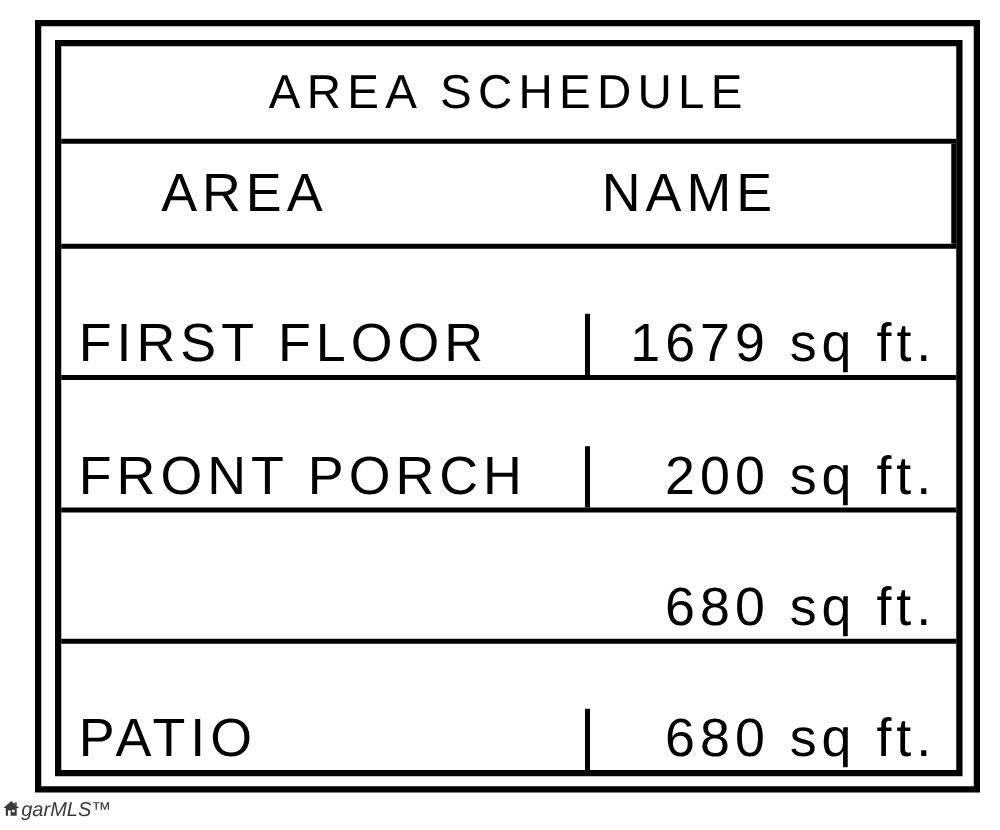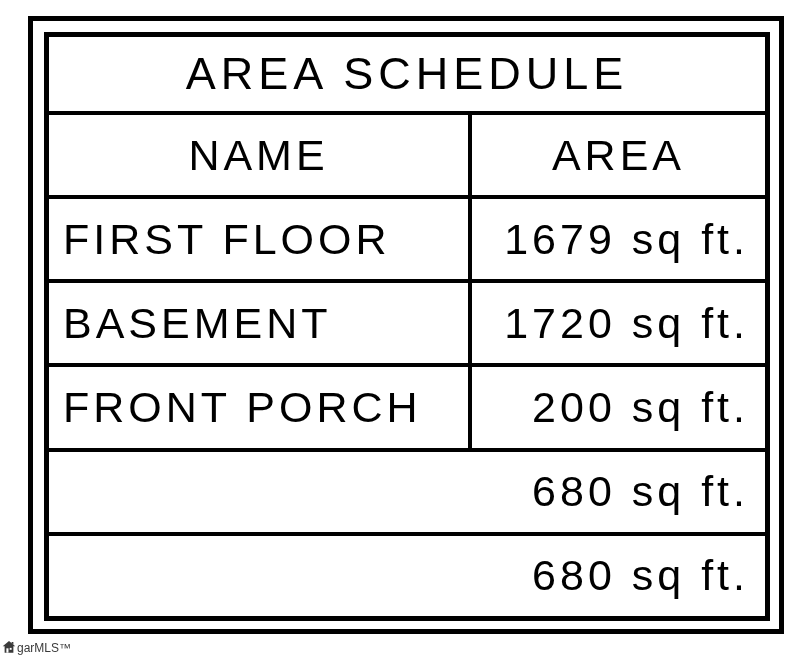--- a/index.html
+++ b/index.html
@@ -26,31 +26,31 @@
     flex-direction: column;
   }
   .title-row {
     height: 78px;
     border-bottom: 4px solid #000000;
     display: flex;
     align-items: center;
     justify-content: center;
   }
   .title-text {
-    font-size: 45px;
+    font-size: 38px;
     letter-spacing: 5px;
     white-space: nowrap;
   }
   .row {
     display: flex;
     align-items: stretch;
     border-bottom: 4px solid #000000;
   }
   .row.header-row { height: 84px; }
-  .row.data-row { flex: 1; }
+  .row.data-row { flex: 1; align-items: flex-end; }
   .row.last { border-bottom: none; }
   .cell {
     display: flex;
     align-items: center;
     font-size: 43px;
     letter-spacing: 4px;
     white-space: nowrap;
     overflow: hidden;
   }
   .cell-name {
@@ -74,60 +74,58 @@
   .watermark {
     position: absolute;
     left: 2px; top: 640px;
     display: flex;
     align-items: flex-end;
     gap: 1px;
     color: #3a3a3a;
   }
   .watermark svg { display: block; }
   .watermark-text {
-    font-size: 12px;
+    font-size: 16px;
     line-height: 11px;
     letter-spacing: 0px;
+    font-style: italic;
   }
 </style>
 </head>
 <body>
 
 <div class="outer-frame">
   <div class="inner-frame">
 
     <div class="title-row">
       <span class="title-text">AREA SCHEDULE</span>
     </div>
 
     <div class="row header-row">
+      <div class="cell cell-area">AREA</div>
       <div class="cell cell-name">NAME</div>
-      <div class="cell cell-area">AREA</div>
     </div>
 
     <div class="row data-row">
       <div class="cell cell-name">FIRST FLOOR</div>
       <div class="cell cell-area">1679 sq ft.</div>
     </div>
 
-    <div class="row data-row">
-      <div class="cell cell-name">BASEMENT</div>
-      <div class="cell cell-area">1720 sq ft.</div>
-    </div>
 
     <div class="row data-row">
       <div class="cell cell-name">FRONT PORCH</div>
       <div class="cell cell-area">200 sq ft.</div>
     </div>
 
     <div class="row data-row">
       <div class="cell cell-area">680 sq ft.</div>
     </div>
 
     <div class="row data-row last">
+      <div class="cell cell-name">PATIO</div>
       <div class="cell cell-area">680 sq ft.</div>
     </div>
 
   </div>
 </div>
 
 <div class="watermark">
   <span>
     <svg width="14" height="14" viewBox="0 0 16 16">
       <path d="M8 1 L15.2 7.2 L13 7.2 L13 14.5 L3 14.5 L3 7.2 L0.8 7.2 Z M11 2.2 L13 2.2 L13 5 L11 3.4 Z" fill="#3a3a3a"></path>

